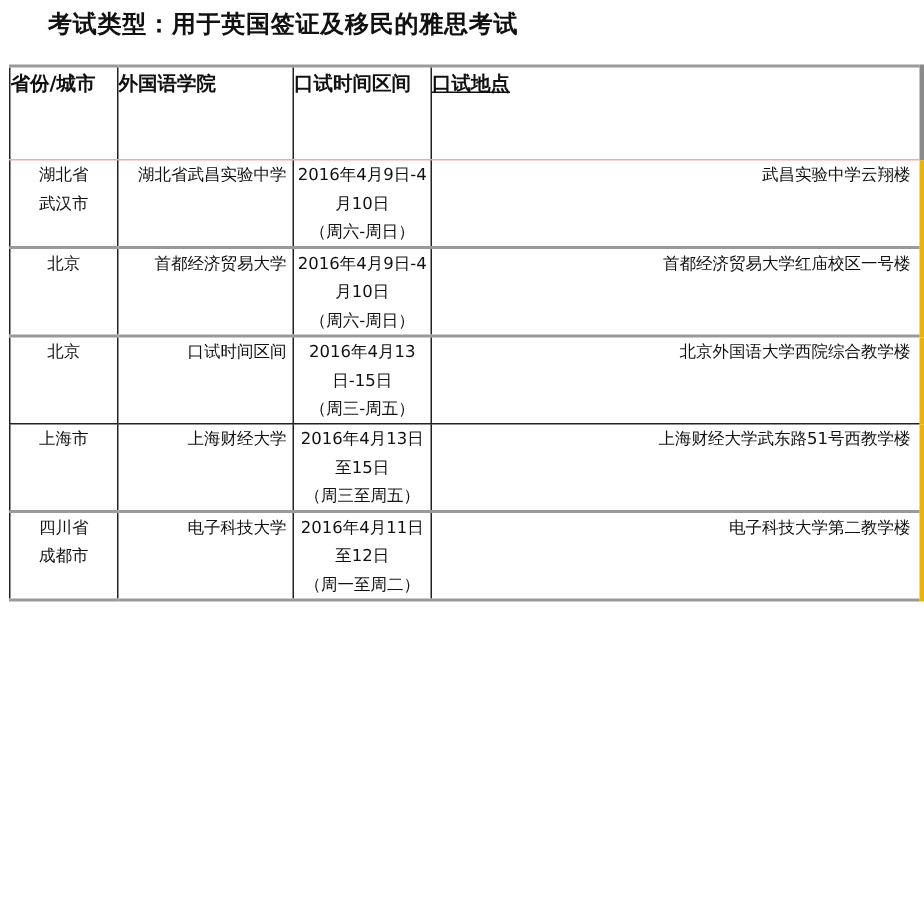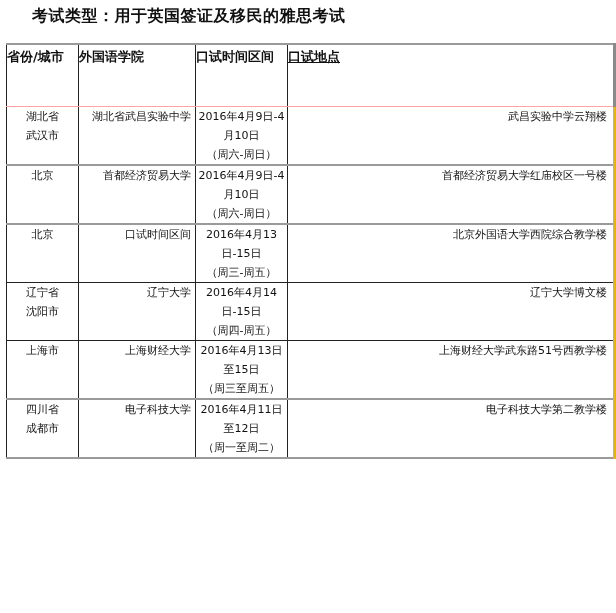--- a/index.html
+++ b/index.html
@@ -109,36 +109,20 @@
           <span class="cell-line">口试时间区间</span>
         </td>
         <td class="c3">
           <span class="cell-line">2016年4月13日-15日</span>
           <span class="cell-line">（周三-周五）</span>
         </td>
         <td class="c4">
           <span class="cell-line">北京外国语大学西院综合教学楼</span>
         </td>
       </tr>
-      <tr class="row b-dark">
-        <td class="c1">
-          <span class="cell-line">辽宁省</span>
-          <span class="cell-line">沈阳市</span>
-        </td>
-        <td class="c2">
-          <span class="cell-line">辽宁大学</span>
-        </td>
-        <td class="c3">
-          <span class="cell-line">2016年4月14日-15日</span>
-          <span class="cell-line">（周四-周五）</span>
-        </td>
-        <td class="c4">
-          <span class="cell-line">辽宁大学博文楼</span>
-        </td>
-      </tr>
       <tr class="row b-gray">
         <td class="c1">
           <span class="cell-line">上海市</span>
         </td>
         <td class="c2">
           <span class="cell-line">上海财经大学</span>
         </td>
         <td class="c3">
           <span class="cell-line">2016年4月13日至15日</span>
           <span class="cell-line">（周三至周五）</span>

